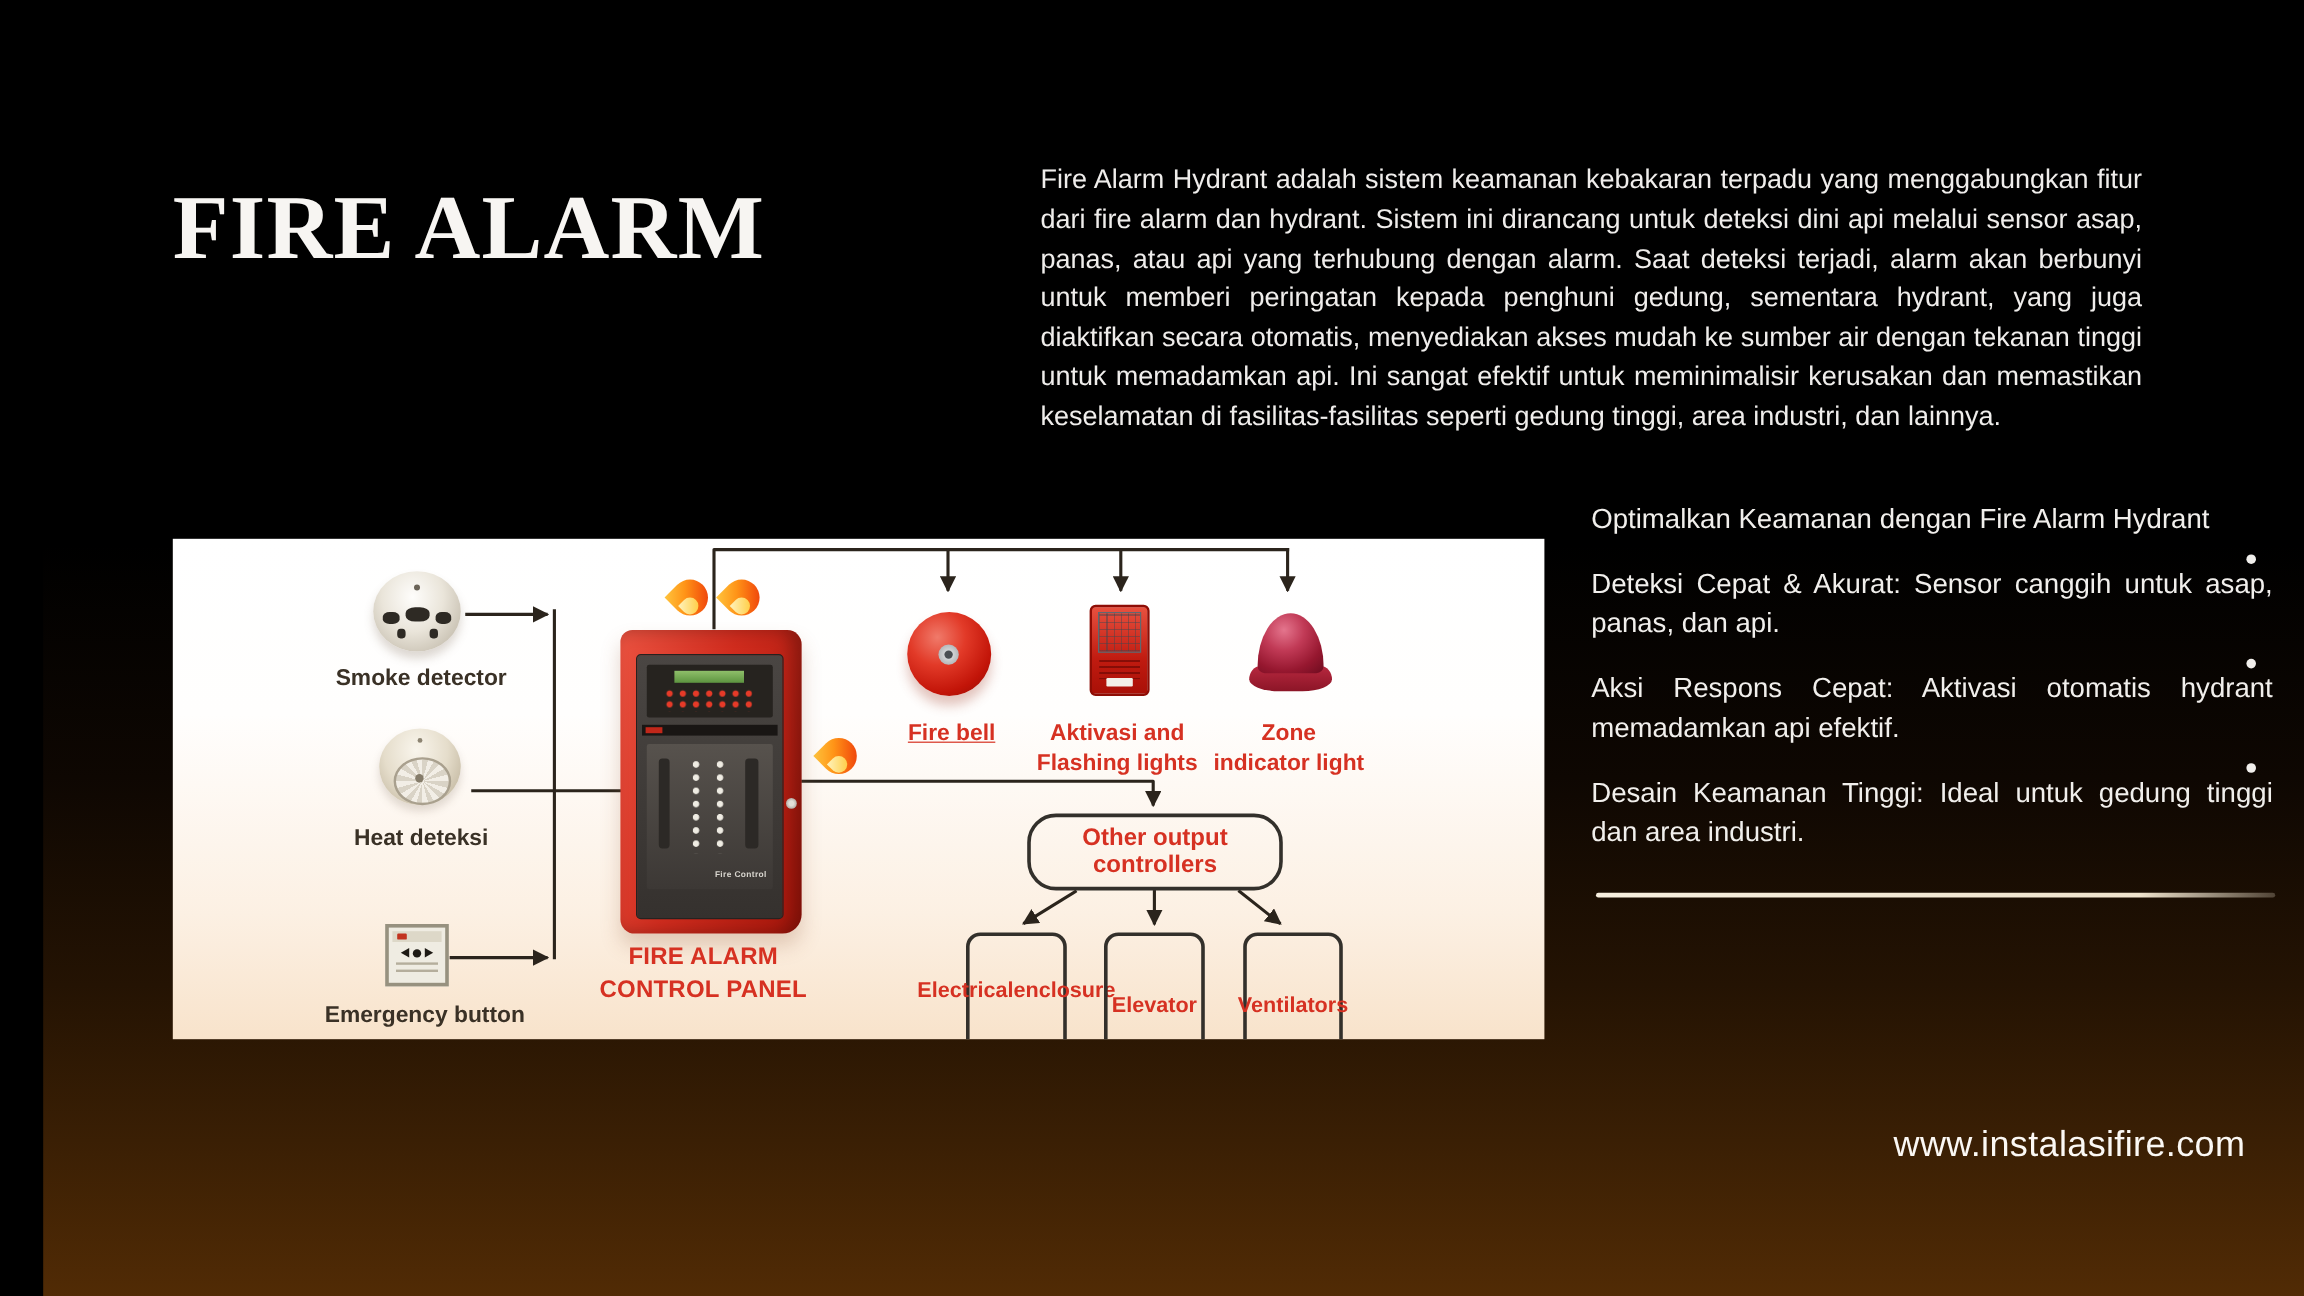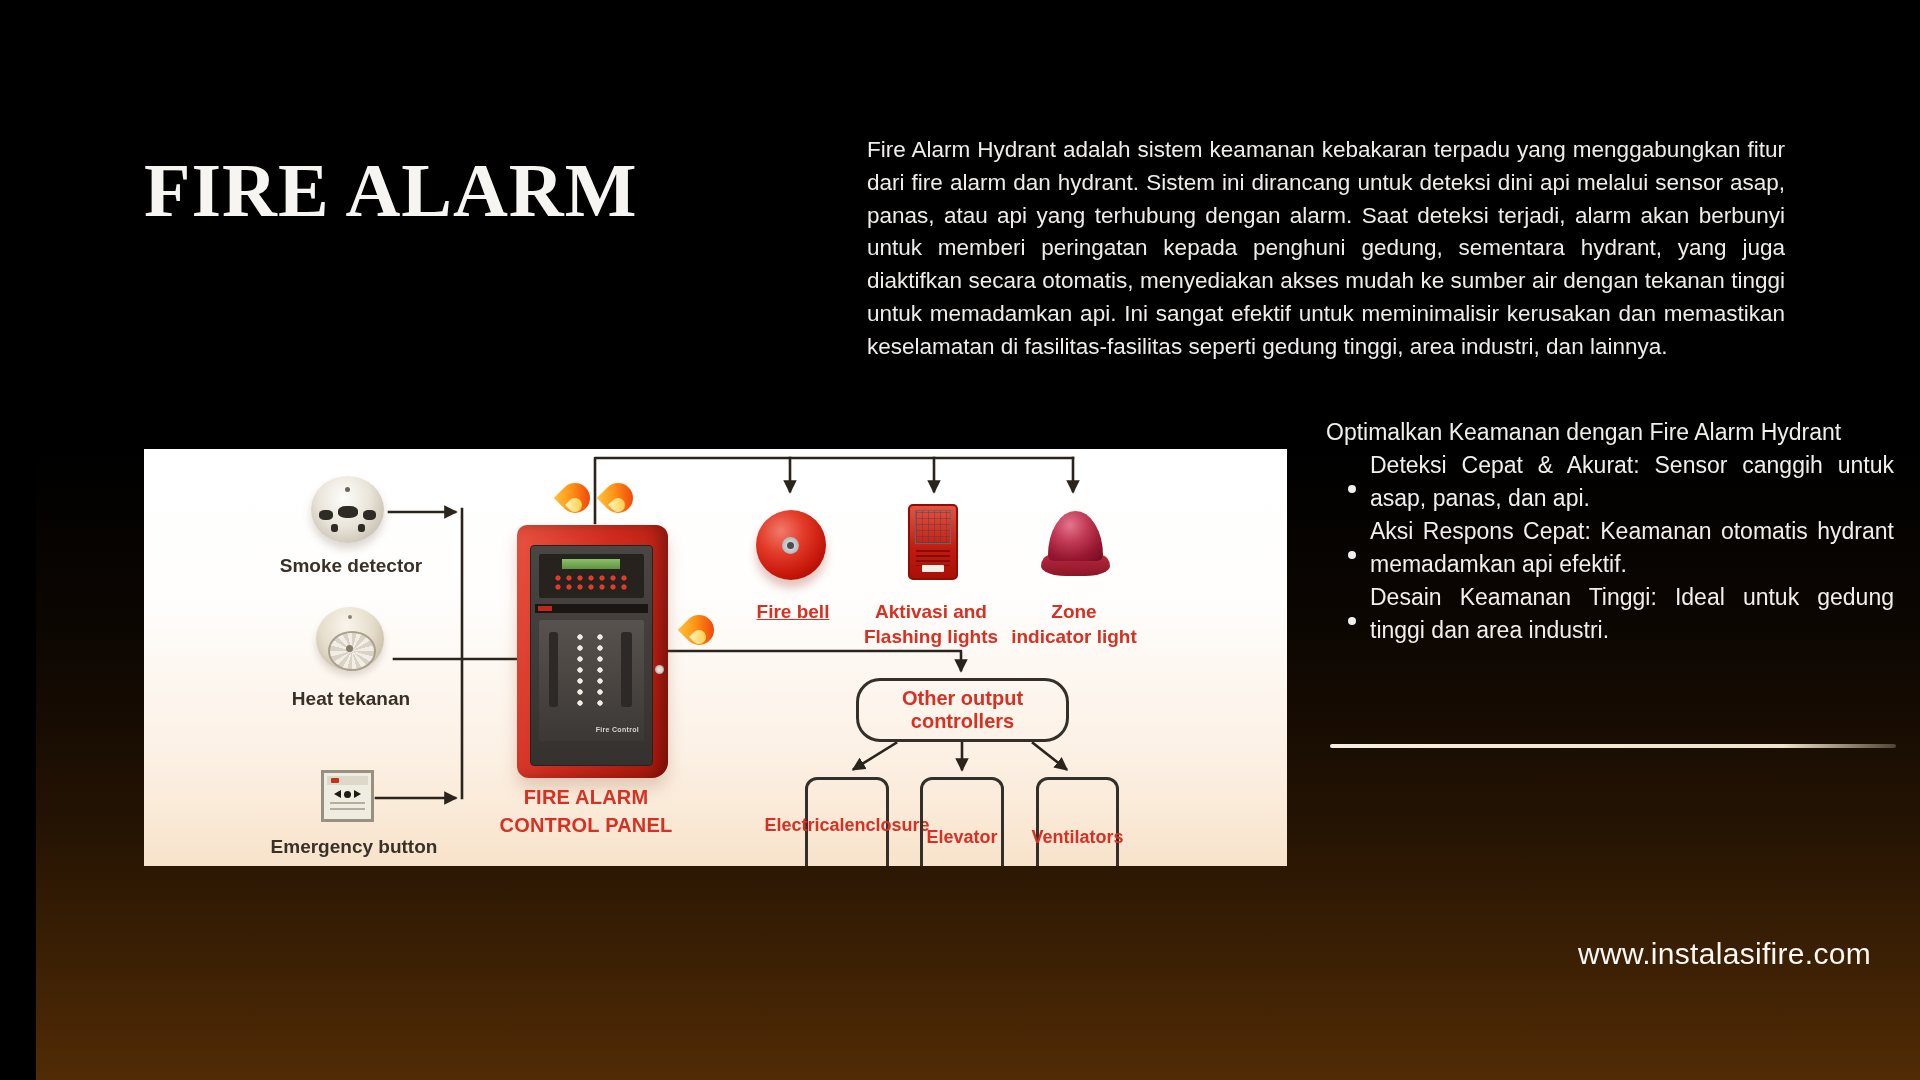--- a/index.html
+++ b/index.html
@@ -10,21 +10,21 @@
   .title{position:absolute;left:108px;top:138px;margin:0;color:#f7f5f2;
     font-family:"Liberation Serif",serif;font-weight:bold;font-size:76px;line-height:104px;letter-spacing:1px;}
   .title span{display:block;}
   
   .description{position:absolute;left:831px;top:134px;width:918px;margin:0;color:#efedeb;
     font-size:22.5px;line-height:32.8px;text-align:justify;}
   
   .benefits{position:absolute;left:1290px;top:416px;width:568px;color:#f1efec;}
   .benefits-heading{font-size:23px;line-height:33px;}
   .benefits-list{list-style:none;margin:0;padding:0;}
-  .benefits-list li{display:flex;align-items:center;}
+  .benefits-list li{display:flex;align-items:flex-end;flex-direction:column;}
   .bullet-dot{flex:0 0 8px;width:8px;height:8px;border-radius:50%;background:#f1efec;margin:13px 14px 0 22px;}
   .benefit-text{flex:1;font-size:23px;line-height:33px;text-align:justify;}
   .divider{position:absolute;left:1294px;top:744px;width:566px;height:4px;border-radius:2px;
     background:linear-gradient(90deg,#f7efdf 0%,#efe3cd 80%,rgba(239,227,205,0.25) 100%);}
   .website{position:absolute;left:1542px;top:937px;font-size:30px;font-weight:normal;color:#fbf8f4;letter-spacing:0.3px;}
   
   .diagram{position:absolute;left:108px;top:449px;width:1143px;height:417px;overflow:hidden;
     background:linear-gradient(180deg,#ffffff 0%,#fffefd 35%,#fcf0e3 75%,#f8e3cb 100%);}
   .connectors{position:absolute;left:0;top:0;}
   .dlabel{position:absolute;font-weight:bold;font-size:19px;line-height:25px;color:#3a3126;text-align:center;}
@@ -134,21 +134,21 @@
 
   <div class="benefits">
     <div class="benefits-heading">Optimalkan Keamanan dengan Fire Alarm Hydrant</div>
     <ul class="benefits-list">
       <li>
         <span class="bullet-dot"></span>
         <span class="benefit-text">Deteksi Cepat &amp; Akurat: Sensor canggih untuk asap, panas, dan api.</span>
       </li>
       <li>
         <span class="bullet-dot"></span>
-        <span class="benefit-text">Aksi Respons Cepat: Keamanan otomatis hydrant memadamkan api efektif.</span>
+        <span class="benefit-text">Aksi Respons Cepat: Aktivasi otomatis hydrant memadamkan api efektif.</span>
       </li>
       <li>
         <span class="bullet-dot"></span>
         <span class="benefit-text">Desain Keamanan Tinggi: Ideal untuk gedung tinggi dan area industri.</span>
       </li>
     </ul>
   </div>
 
   <div class="divider"></div>
 
@@ -199,21 +199,21 @@
       <div class="sv sv4"></div>
       <div class="sv sv5"></div>
     </div>
     <div class="dlabel" style="left:107px;top:104px;width:200px;">Smoke detector</div>
 
     <div class="heat-device">
       <div class="heat-top-dot"></div>
       <div class="heat-inner"></div>
       <div class="heat-dot"></div>
     </div>
-    <div class="dlabel" style="left:107px;top:237px;width:200px;">Heat tekanan</div>
+    <div class="dlabel" style="left:107px;top:237px;width:200px;">Heat deteksi</div>
 
     <div class="emg">
       <div class="emg-top">
         <div class="emg-flame"></div>
       </div>
       <div class="emg-row">
         <div class="tri-l"></div>
         <div class="emg-dotc"></div>
         <div class="tri-r"></div>
       </div>

